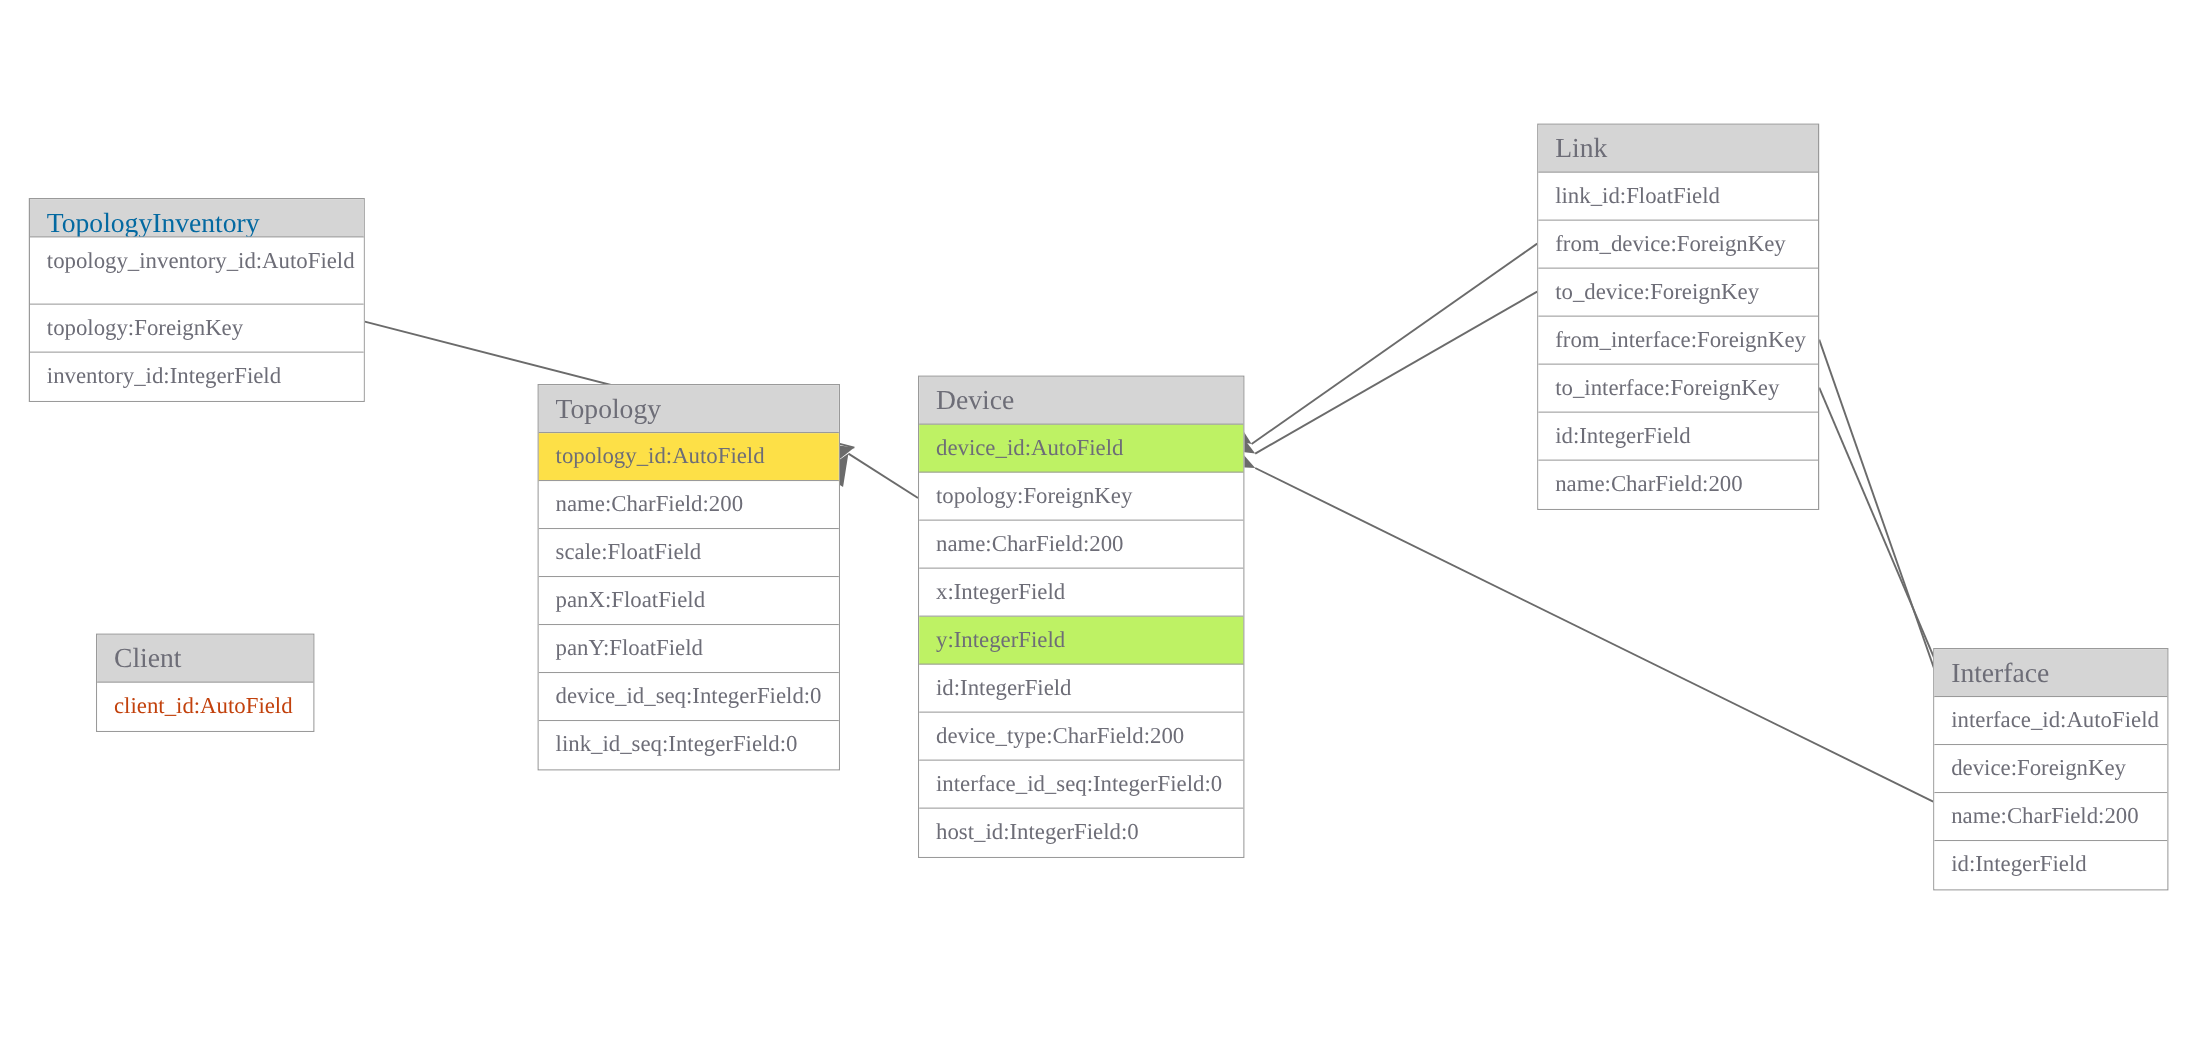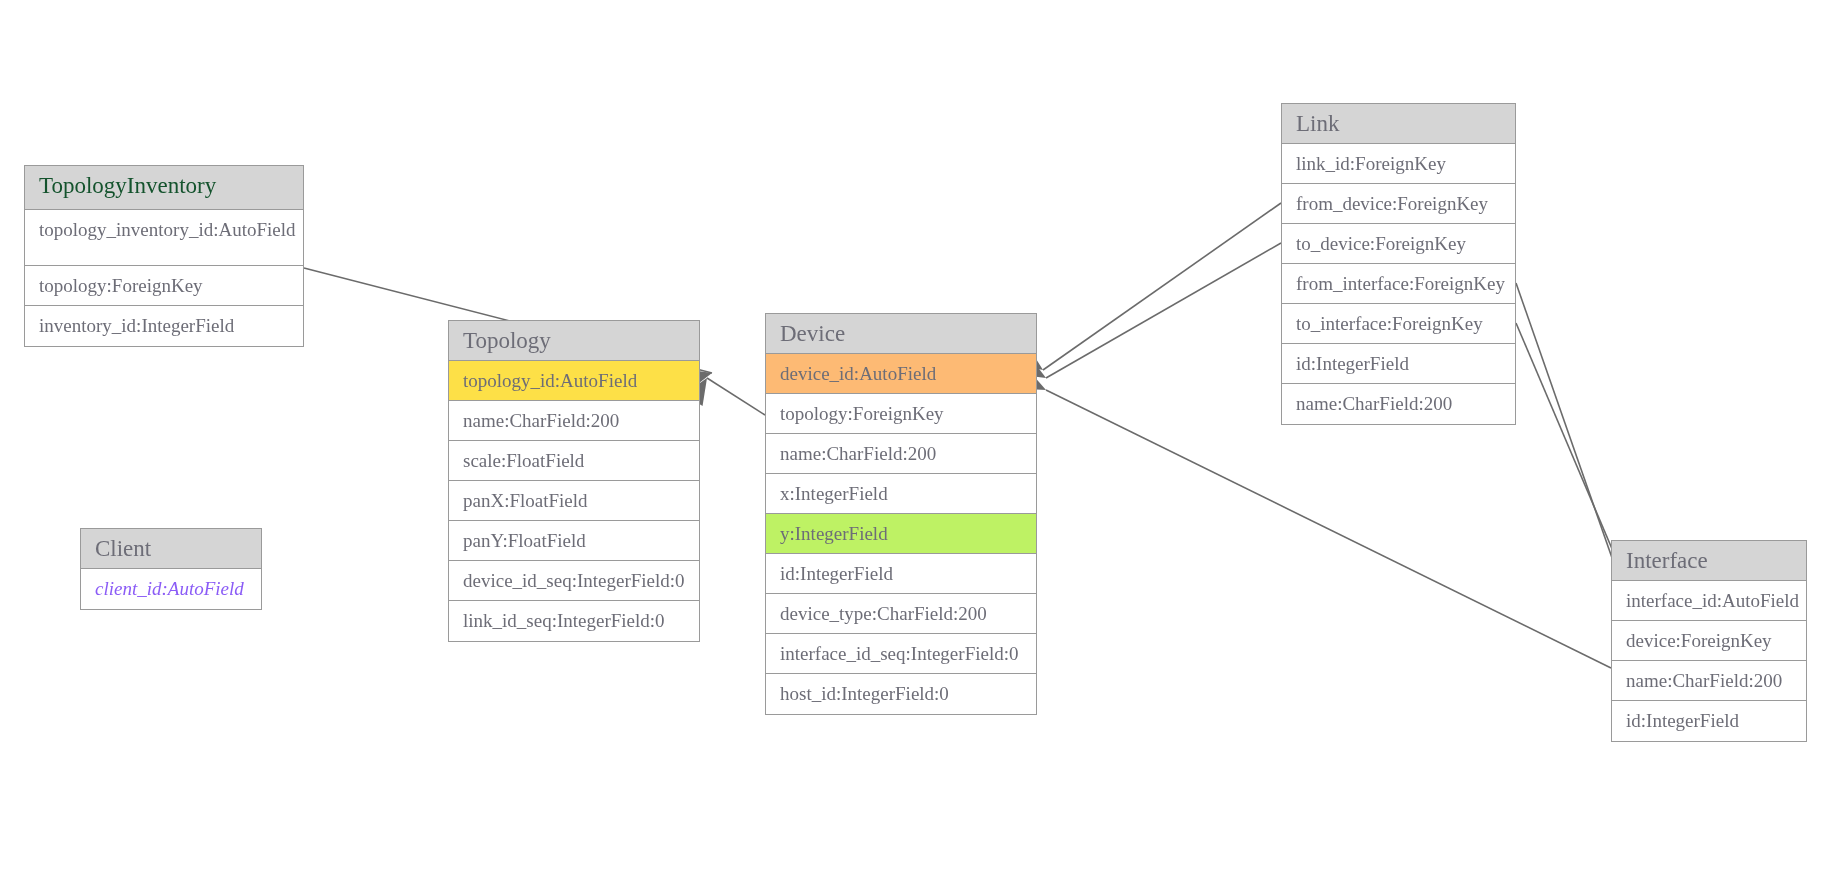--- a/index.html
+++ b/index.html
@@ -73,61 +73,61 @@
       <polyline points="1281,243 1046,378" fill="none" stroke="#6b6b6b" stroke-width="1.6"></polyline>
       <polygon points="1046,378 1028.9833395016046,355.47372055837116 1017.9833395016046,374.52627944162884" fill="#6b6b6b"></polygon>
       <polyline points="1611,668 1046,390" fill="none" stroke="#6b6b6b" stroke-width="1.6"></polyline>
       <polygon points="1046,390 1027.4534374109014,368.7156156741932 1017.8092721815418,388.48908469277484" fill="#6b6b6b"></polygon>
       <polyline points="1516,283 1618,575" fill="none" stroke="#6b6b6b" stroke-width="1.6"></polyline>
       <polygon points="1618,575 1616.5559048978223,603.1942297170159 1637.2291425551123,595.6697865638513" fill="#6b6b6b"></polygon>
       <polyline points="1516,323 1624,577" fill="none" stroke="#6b6b6b" stroke-width="1.6"></polyline>
       <polygon points="1624,577 1624.0334559527441,605.2311686031455 1644.284562728698,596.6350837763814" fill="#6b6b6b"></polygon>
     </svg>
 <div class="entity" style="left: 24px; top: 165px; width: 280px; border-color: rgb(154, 154, 154);">
-      <div class="entity-header" style="background: rgb(213, 213, 213); color: #14532d; border-bottom-color: rgb(154, 154, 154); height: 44px; line-height: 40px;">TopologyInventory</div>
+      <div class="entity-header" style="background: rgb(213, 213, 213); color: #0369a1; border-bottom-color: rgb(154, 154, 154); height: 32px; line-height: 40px;">TopologyInventory</div>
       <div class="entity-field" style="color: rgb(109, 109, 119); background: rgb(255, 255, 255); border-bottom-color: rgb(154, 154, 154); height: 56px; line-height: 40px;">topology_inventory_id:AutoField</div>
       <div class="entity-field" style="color: rgb(109, 109, 119); background: rgb(255, 255, 255); border-bottom-color: rgb(154, 154, 154); height: 40px; line-height: 40px;">topology:ForeignKey</div>
       <div class="entity-field last" style="color: rgb(109, 109, 119); background: rgb(255, 255, 255); border-bottom-color: rgb(154, 154, 154); height: 40px; line-height: 40px;">inventory_id:IntegerField</div>
     </div>
     <div class="entity" style="left: 448px; top: 320px; width: 252px; border-color: rgb(154, 154, 154);">
       <div class="entity-header" style="background: rgb(213, 213, 213); color: rgb(109, 109, 119); border-bottom-color: rgb(154, 154, 154); height: 40px; line-height: 40px;">Topology</div>
       <div class="entity-field" style="color: rgb(109, 109, 119); background: #fde047; border-bottom-color: rgb(154, 154, 154); height: 40px; line-height: 40px;">topology_id:AutoField</div>
       <div class="entity-field" style="color: rgb(109, 109, 119); background: rgb(255, 255, 255); border-bottom-color: rgb(154, 154, 154); height: 40px; line-height: 40px;">name:CharField:200</div>
       <div class="entity-field" style="color: rgb(109, 109, 119); background: rgb(255, 255, 255); border-bottom-color: rgb(154, 154, 154); height: 40px; line-height: 40px;">scale:FloatField</div>
       <div class="entity-field" style="color: rgb(109, 109, 119); background: rgb(255, 255, 255); border-bottom-color: rgb(154, 154, 154); height: 40px; line-height: 40px;">panX:FloatField</div>
       <div class="entity-field" style="color: rgb(109, 109, 119); background: rgb(255, 255, 255); border-bottom-color: rgb(154, 154, 154); height: 40px; line-height: 40px;">panY:FloatField</div>
       <div class="entity-field" style="color: rgb(109, 109, 119); background: rgb(255, 255, 255); border-bottom-color: rgb(154, 154, 154); height: 40px; line-height: 40px;">device_id_seq:IntegerField:0</div>
       <div class="entity-field last" style="color: rgb(109, 109, 119); background: rgb(255, 255, 255); border-bottom-color: rgb(154, 154, 154); height: 40px; line-height: 40px;">link_id_seq:IntegerField:0</div>
     </div>
     <div class="entity" style="left: 765px; top: 313px; width: 272px; border-color: rgb(154, 154, 154);">
       <div class="entity-header" style="background: rgb(213, 213, 213); color: rgb(109, 109, 119); border-bottom-color: rgb(154, 154, 154); height: 40px; line-height: 40px;">Device</div>
-      <div class="entity-field" style="color: rgb(109, 109, 119); background: #fdba74; border-bottom-color: rgb(154, 154, 154); height: 40px; line-height: 40px;">device_id:AutoField</div>
+      <div class="entity-field" style="color: rgb(109, 109, 119); background: #bef264; border-bottom-color: rgb(154, 154, 154); height: 40px; line-height: 40px;">device_id:AutoField</div>
       <div class="entity-field" style="color: rgb(109, 109, 119); background: rgb(255, 255, 255); border-bottom-color: rgb(154, 154, 154); height: 40px; line-height: 40px;">topology:ForeignKey</div>
       <div class="entity-field" style="color: rgb(109, 109, 119); background: rgb(255, 255, 255); border-bottom-color: rgb(154, 154, 154); height: 40px; line-height: 40px;">name:CharField:200</div>
       <div class="entity-field" style="color: rgb(109, 109, 119); background: rgb(255, 255, 255); border-bottom-color: rgb(154, 154, 154); height: 40px; line-height: 40px;">x:IntegerField</div>
       <div class="entity-field" style="color: rgb(109, 109, 119); background: #bef264; border-bottom-color: rgb(154, 154, 154); height: 40px; line-height: 40px;">y:IntegerField</div>
       <div class="entity-field" style="color: rgb(109, 109, 119); background: rgb(255, 255, 255); border-bottom-color: rgb(154, 154, 154); height: 40px; line-height: 40px;">id:IntegerField</div>
       <div class="entity-field" style="color: rgb(109, 109, 119); background: rgb(255, 255, 255); border-bottom-color: rgb(154, 154, 154); height: 40px; line-height: 40px;">device_type:CharField:200</div>
       <div class="entity-field" style="color: rgb(109, 109, 119); background: rgb(255, 255, 255); border-bottom-color: rgb(154, 154, 154); height: 40px; line-height: 40px;">interface_id_seq:IntegerField:0</div>
       <div class="entity-field last" style="color: rgb(109, 109, 119); background: rgb(255, 255, 255); border-bottom-color: rgb(154, 154, 154); height: 40px; line-height: 40px;">host_id:IntegerField:0</div>
     </div>
     <div class="entity" style="left: 1281px; top: 103px; width: 235px; border-color: rgb(154, 154, 154);">
       <div class="entity-header" style="background: rgb(213, 213, 213); color: rgb(109, 109, 119); border-bottom-color: rgb(154, 154, 154); height: 40px; line-height: 40px;">Link</div>
-      <div class="entity-field" style="color: rgb(109, 109, 119); background: rgb(255, 255, 255); border-bottom-color: rgb(154, 154, 154); height: 40px; line-height: 40px;">link_id:ForeignKey</div>
+      <div class="entity-field" style="color: rgb(109, 109, 119); background: rgb(255, 255, 255); border-bottom-color: rgb(154, 154, 154); height: 40px; line-height: 40px;">link_id:FloatField</div>
       <div class="entity-field" style="color: rgb(109, 109, 119); background: rgb(255, 255, 255); border-bottom-color: rgb(154, 154, 154); height: 40px; line-height: 40px;">from_device:ForeignKey</div>
       <div class="entity-field" style="color: rgb(109, 109, 119); background: rgb(255, 255, 255); border-bottom-color: rgb(154, 154, 154); height: 40px; line-height: 40px;">to_device:ForeignKey</div>
       <div class="entity-field" style="color: rgb(109, 109, 119); background: rgb(255, 255, 255); border-bottom-color: rgb(154, 154, 154); height: 40px; line-height: 40px;">from_interface:ForeignKey</div>
       <div class="entity-field" style="color: rgb(109, 109, 119); background: rgb(255, 255, 255); border-bottom-color: rgb(154, 154, 154); height: 40px; line-height: 40px;">to_interface:ForeignKey</div>
       <div class="entity-field" style="color: rgb(109, 109, 119); background: rgb(255, 255, 255); border-bottom-color: rgb(154, 154, 154); height: 40px; line-height: 40px;">id:IntegerField</div>
       <div class="entity-field last" style="color: rgb(109, 109, 119); background: rgb(255, 255, 255); border-bottom-color: rgb(154, 154, 154); height: 40px; line-height: 40px;">name:CharField:200</div>
     </div>
     <div class="entity" style="left: 1611px; top: 540px; width: 196px; border-color: rgb(154, 154, 154);">
       <div class="entity-header" style="background: rgb(213, 213, 213); color: rgb(109, 109, 119); border-bottom-color: rgb(154, 154, 154); height: 40px; line-height: 40px;">Interface</div>
       <div class="entity-field" style="color: rgb(109, 109, 119); background: rgb(255, 255, 255); border-bottom-color: rgb(154, 154, 154); height: 40px; line-height: 40px;">interface_id:AutoField</div>
       <div class="entity-field" style="color: rgb(109, 109, 119); background: rgb(255, 255, 255); border-bottom-color: rgb(154, 154, 154); height: 40px; line-height: 40px;">device:ForeignKey</div>
       <div class="entity-field" style="color: rgb(109, 109, 119); background: rgb(255, 255, 255); border-bottom-color: rgb(154, 154, 154); height: 40px; line-height: 40px;">name:CharField:200</div>
       <div class="entity-field last" style="color: rgb(109, 109, 119); background: rgb(255, 255, 255); border-bottom-color: rgb(154, 154, 154); height: 40px; line-height: 40px;">id:IntegerField</div>
     </div>
     <div class="entity" style="left: 80px; top: 528px; width: 182px; border-color: rgb(154, 154, 154);">
       <div class="entity-header" style="background: rgb(213, 213, 213); color: rgb(109, 109, 119); border-bottom-color: rgb(154, 154, 154); height: 40px; line-height: 40px;">Client</div>
-      <div class="entity-field last" style="color: #8b5cf6; background: rgb(255, 255, 255); border-bottom-color: rgb(154, 154, 154); height: 40px; line-height: 40px; font-style: italic;">client_id:AutoField</div>
+      <div class="entity-field last" style="color: #c2410c; background: rgb(255, 255, 255); border-bottom-color: rgb(154, 154, 154); height: 40px; line-height: 40px;">client_id:AutoField</div>
     </div>
   </div>
 
 </body></html>

